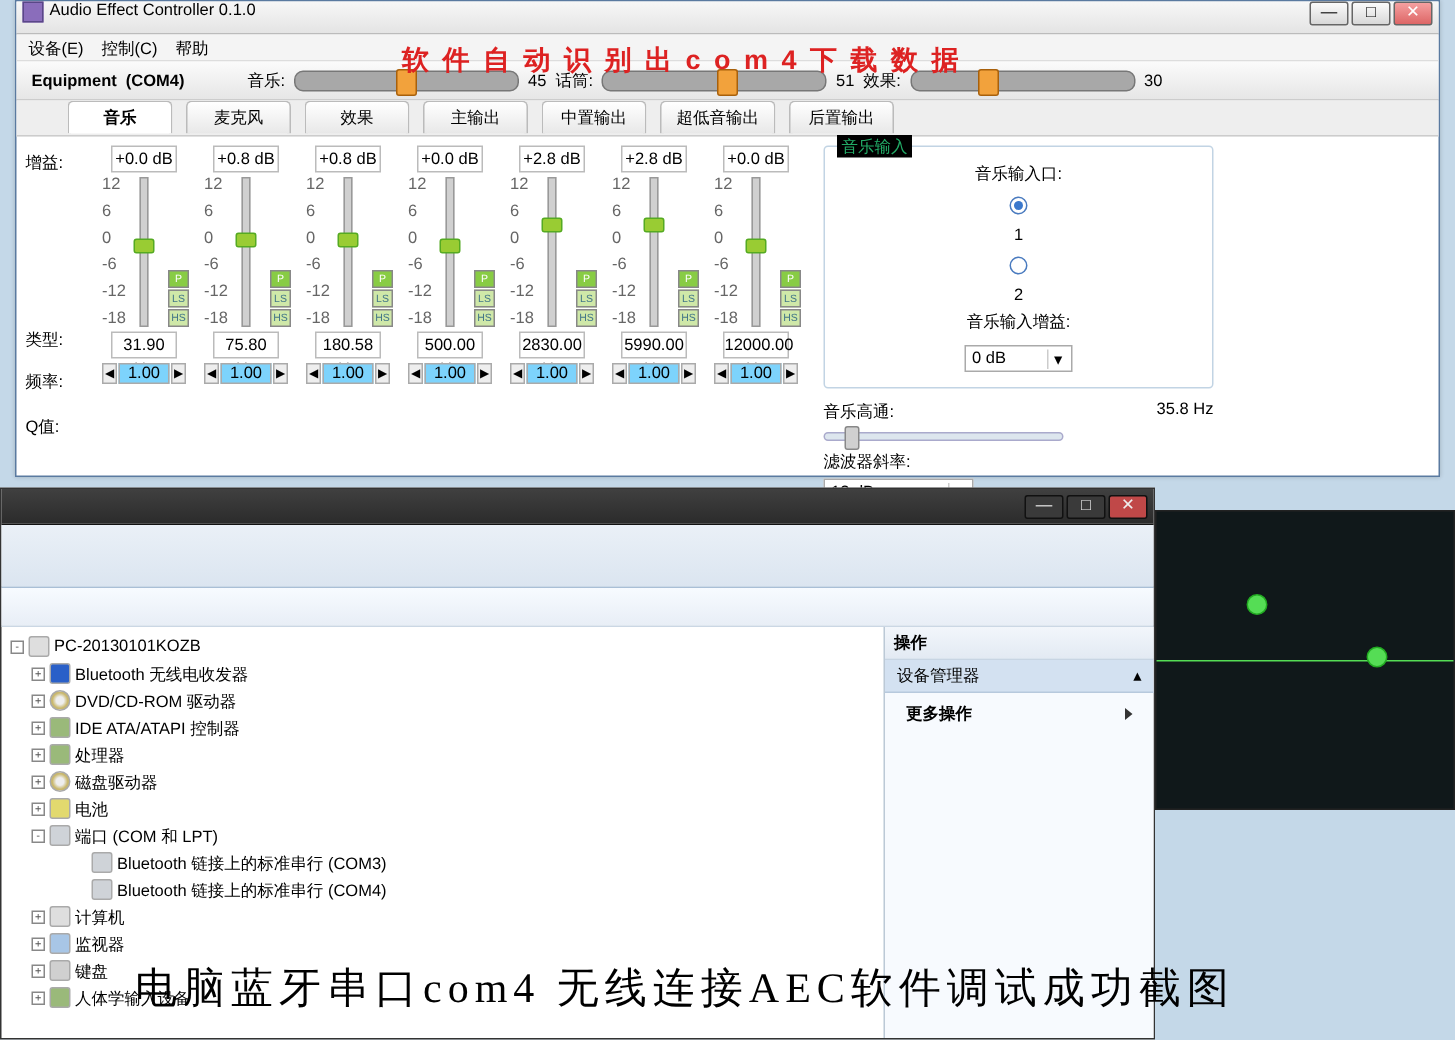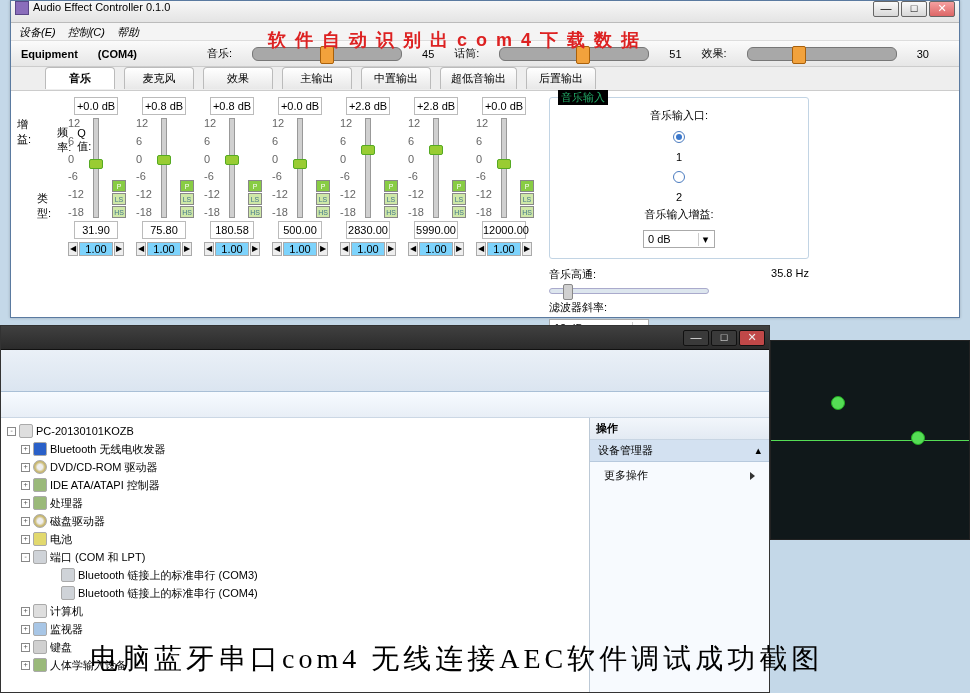--- a/index.html
+++ b/index.html
@@ -6,34 +6,34 @@
 body { width: 970px; height: 693px; background: #c4d8e8; position: relative; overflow: hidden; }
 
 
 .win1 { position: absolute; left: 10px; top: 0; width: 950px; height: 318px; background: #fff; border: 1px solid #5a7aa0; box-shadow: 0 0 3px rgba(0,0,0,0.2); }
 .titlebar { height: 22px; background: linear-gradient(#f7f7f7,#e4e4e4); border-bottom: 1px solid #bbb; display: flex; padding: 0 4px; }
 .titlebar .icon { width: 14px; height: 14px; background: #8a6dbb; border: 1px solid #5a4788; margin-right: 4px; }
 .winbtns { margin-left: auto; display: flex; gap: 2px; }
 .winbtn { width: 26px; height: 16px; border: 1px solid #666; background: linear-gradient(#fbfbfb,#d8d8d8); border-radius: 2px; text-align: center; line-height: 13px; }
 .winbtn.close { background: linear-gradient(#f5a0a0,#d66); color: #fff; }
 .menubar { height: 18px; background: #f4f4f4; border-bottom: 1px solid #ddd; display: flex; gap: 12px; padding: 2px 8px; }
-.menubar span { cursor: default; font-style: italic; }
-
-
-.paramrow { height: 26px; display: flex; align-items: center; gap: 20px; padding: 4px 10px; background: linear-gradient(#fbfbfb,#e6e6e6); border-bottom: 1px solid #ccc; }
+.menubar span { cursor: default; }
+
+
+.paramrow { height: 26px; display: flex; align-items: center; gap: 6px; padding: 4px 10px; background: linear-gradient(#fbfbfb,#e6e6e6); border-bottom: 1px solid #ccc; }
 .paramrow .lab { font-weight: bold; }
 .hslider { width: 150px; height: 14px; background: #a8a8a8; border: 1px solid #777; border-radius: 6px; position: relative; }
 .hslider .thumb { position: absolute; top: -2px; width: 14px; height: 18px; background: #f2a23c; border: 1px solid #a8600b; border-radius: 2px; }
 
 .tabrow { height: 24px; display: flex; gap: 9px; padding-left: 34px; background: #eee; border-bottom: 1px solid #ccc; }
 .tab { min-width: 70px; height: 22px; padding: 0 10px; border: 1px solid #bbb; border-bottom: none; border-radius: 4px 4px 0 0; background: linear-gradient(#fff,#e8e8e8); display: flex; align-items: center; justify-content: center; cursor: pointer; }
 .tab.active { background: #fff; font-weight: bold; }
 
 .body1 { display: flex; padding: 6px; gap: 4px; }
-.leftlabels { width: 42px; display: flex; gap: 6px; padding-top: 4px; margin-top: 16px; }
+.leftlabels { width: 42px; display: flex; flex-direction: column; gap: 6px; padding-top: 4px; }
 .leftlabels div { height: 14px; }
 .leftlabels .gain { margin-bottom: 24px; }
 .leftlabels .type { margin-top: 74px; }
 .leftlabels .freq { margin-top: 8px; }
 .leftlabels .q { margin-top: 10px; }
 
 .chans { display: flex; gap: 2px; }
 .chan { width: 66px; display: flex; flex-direction: column; align-items: center; gap: 3px; }
 .valbox { width: 44px; height: 18px; border: 1px solid #bbb; background: #fff; text-align: center; line-height: 16px; }
 .vslider { width: 60px; height: 100px; position: relative; display: flex; justify-content: center; }
@@ -85,21 +85,21 @@
 .devicon.mon { background: #a8c6e6; }
 .devicon.kb { background: #d0d0d0; }
 .devicon.pc { background: #dedede; }
 .lvl0 { padding-left: 0; }
 .lvl1 { padding-left: 14px; }
 .lvl2 { padding-left: 42px; }
 
 .actions { width: 180px; border-left: 1px solid #bcc9d6; background: #f7fafe; }
 .actions .hdr { background: linear-gradient(#f2f6fb,#e3eaf3); border-bottom: 1px solid #c8d5e3; padding: 3px 6px; font-weight: bold; }
 .actions .sub { background: #d3e1f1; border-bottom: 1px solid #b7c9dd; padding: 3px 8px; display: flex; justify-content: space-between; align-items: center; }
-.actions .more { padding: 6px 14px; display: flex; justify-content: space-between; align-items: center; }
+.actions .more { padding: 6px 14px; display: flex; justify-content: space-between; align-items: center; font-weight: bold; }
 .actions .tri { width: 0; height: 0; border-top: 4px solid transparent; border-bottom: 4px solid transparent; border-left: 5px solid #333; }
 
 .bigcaption { position: absolute; left: 90px; top: 640px; font-family: SimSun, serif; font-size: 28px; letter-spacing: 4px; color: #000; }
 
 
 .rearplot { position: absolute; right: 0; top: 340px; width: 200px; height: 200px; background: #10181a; border: 1px solid #222; z-index: -1; }
 .rearplot .curve { position: absolute; left: 0; right: 0; top: 50%; height: 1px; border-top: 1px solid #5d5; }
 .rearplot .pt { position: absolute; width: 14px; height: 14px; background: #5d5; border-radius: 50%; border: 1px solid #2a2; }
 </style>
 </head>

